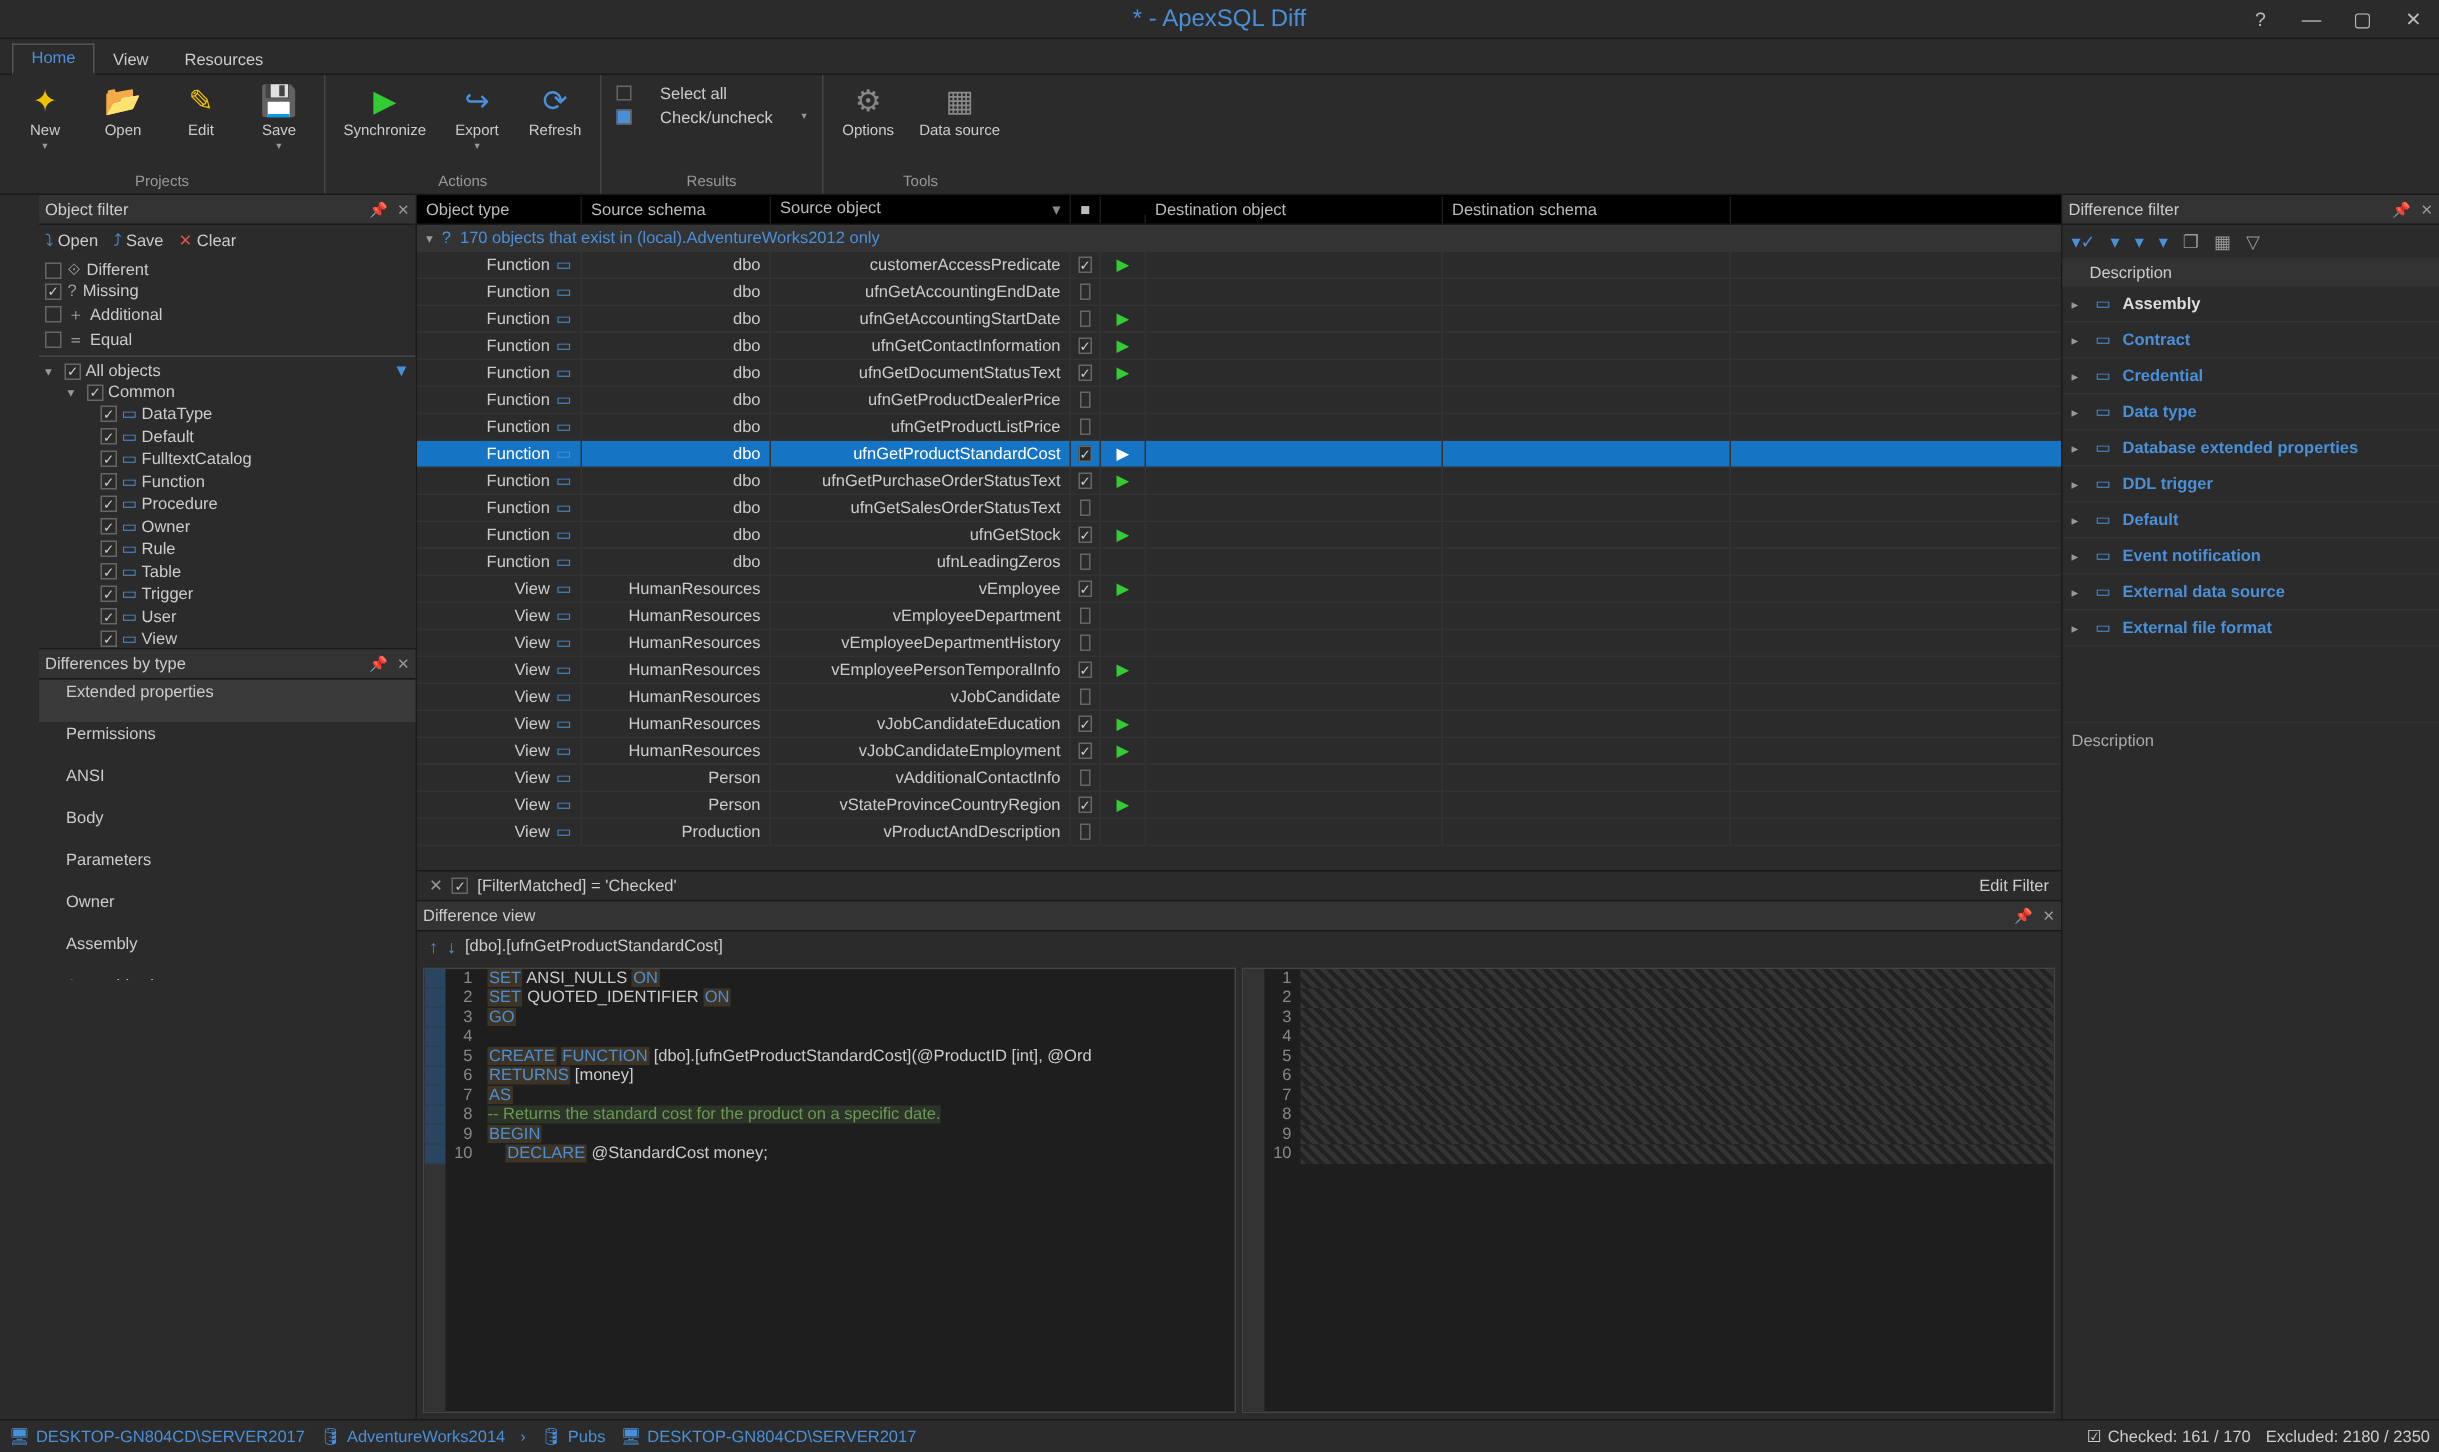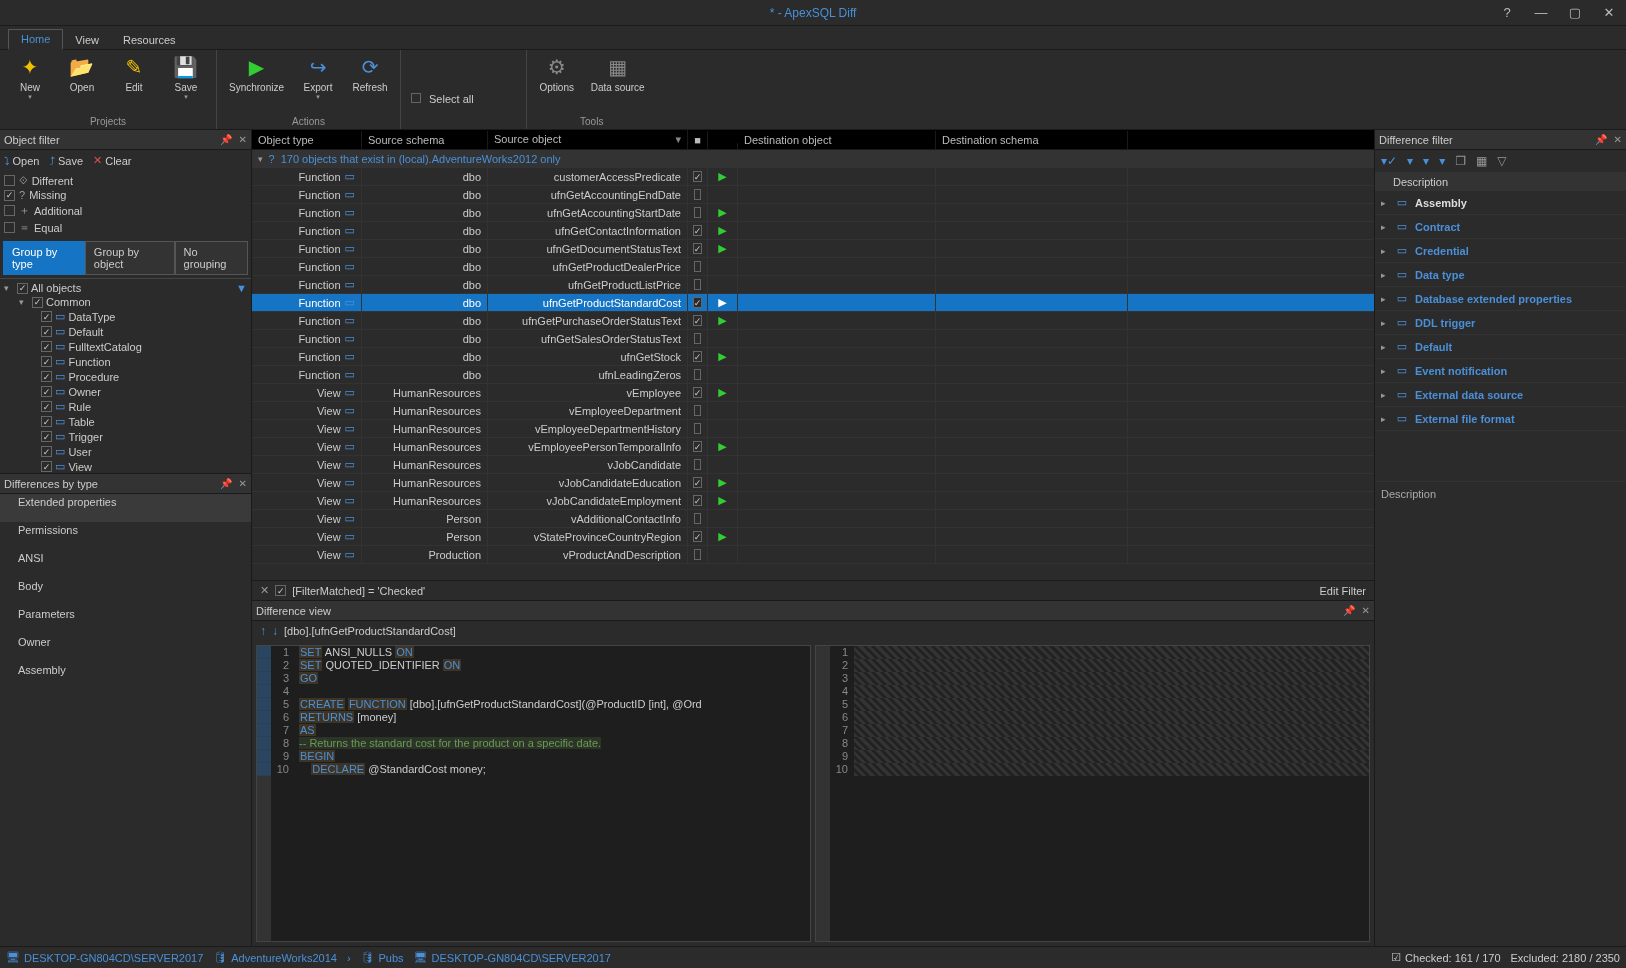--- a/index.html
+++ b/index.html
@@ -1,35 +1,35 @@
 <!DOCTYPE html>
 <html><head>
 <meta charset="utf-8">
 <style>
 * { margin:0; padding:0; box-sizing:border-box; font-family:"Segoe UI",Tahoma,sans-serif; }
 body { background:#2b2b2b; color:#ccc; font-size:11px; overflow:hidden; width:1626px; height:968px; }
 .titlebar { height:26px; background:#2b2b2b; display:flex; align-items:center; position:relative; border-bottom:1px solid #1a1a1a; }
-.titlebar .title { position:absolute; left:50%; transform:translateX(-50%); color:#4a90d9; font-size:12px; }
+.titlebar .title { position:absolute; left:50%; transform:translateX(-50%); color:#4a90d9; font-size:16px; }
 .titlebar .win-controls { position:absolute; right:0; display:flex; }
 .titlebar .win-controls span { width:34px; height:26px; display:flex; align-items:center; justify-content:center; color:#bbb; font-size:13px; }
 .menubar { height:24px; background:#2b2b2b; display:flex; align-items:flex-end; padding-left:8px; border-bottom:1px solid #1a1a1a; }
 .menubar .tab { padding:3px 12px; color:#ccc; }
 .menubar .tab.active { color:#4a90d9; border:1px solid #555; border-bottom:2px solid #2b2b2b; background:#2b2b2b; position:relative; top:1px; }
 .ribbon { height:80px; background:#2b2b2b; display:flex; border-bottom:1px solid #1a1a1a; }
 .ribbon-group { display:flex; flex-direction:column; padding:2px 6px 0; border-right:1px solid #444; }
 .ribbon-group .btns { display:flex; flex:1; align-items:flex-start; gap:4px; }
 .ribbon-group .label { text-align:center; color:#999; font-size:10px; padding-bottom:2px; }
 .rib-btn { display:flex; flex-direction:column; align-items:center; padding:2px 6px; min-width:48px; }
 .rib-btn .ico { width:26px; height:26px; display:flex; align-items:center; justify-content:center; font-size:20px; margin-bottom:2px; }
 .rib-btn .txt { font-size:10px; color:#ccc; white-space:nowrap; }
 .rib-btn .dd { font-size:7px; color:#999; }
 .small-items { display:flex; flex-direction:column; gap:2px; padding-top:4px; }
-.small-item { display:flex; align-items:flex-start; gap:8px; padding:1px 4px; font-size:11px;margin-top:36px; }
+.small-item { display:flex; align-items:flex-start; gap:19px; padding:1px 4px; font-size:11px; }
 .small-item .chk { width:10px; height:10px; border:1px solid #666; display:inline-block; }
-.body { display:flex; height:calc(100% - 26px - 24px - 80px - 22px); }
+.body { display:flex; height:calc(100% - 26px - 24px - 80px - 22px);margin-left:26px; }
 .left-pane { width:252px; display:flex; flex-direction:column; border-right:1px solid #1a1a1a; }
 .panel-hdr { height:20px; background:#333; display:flex; align-items:center; padding:0 4px; font-size:11px; border-bottom:1px solid #1a1a1a; justify-content:space-between; }
 .panel-hdr .ctrls { display:flex; gap:6px; color:#999; font-size:10px; }
 .obj-filter { flex:0 0 auto; }
 .of-toolbar { padding:4px; display:flex; gap:10px; }
 .of-toolbar span { display:flex; align-items:center; gap:3px; }
 .of-toolbar .red { color:#d9534f; }
 .of-toolbar .blue { color:#4a90d9; }
 .of-checks { padding:2px 4px; }
 .of-checks .row { display:flex; align-items:center; gap:4px; padding:1px 0; }
@@ -230,25 +230,20 @@
             <span class="chkbox "></span>
             <span style="color:#999">＋</span>
             <span>Additional</span>
           </div>
           <div class="row">
             <span class="chkbox "></span>
             <span style="color:#999">＝</span>
             <span>Equal</span>
           </div>
         </div>
-      <div class="of-group-btns">
-        <span class="active">Group by type</span>
-        <span>Group by object</span>
-        <span>No grouping</span>
-      </div>
       <div class="tree" id="of-tree" style="height:195px">
           <div class="tree-row">
             <span class="exp">▾</span>
             <span class="chkbox on"></span>
             <span>All objects</span>
             <span style="margin-left:auto;color:#4a90d9">▼</span>
           </div>
           <div class="tree-row">
             <span class="pad" style="width:12px"></span>
             <span class="exp">▾</span>

